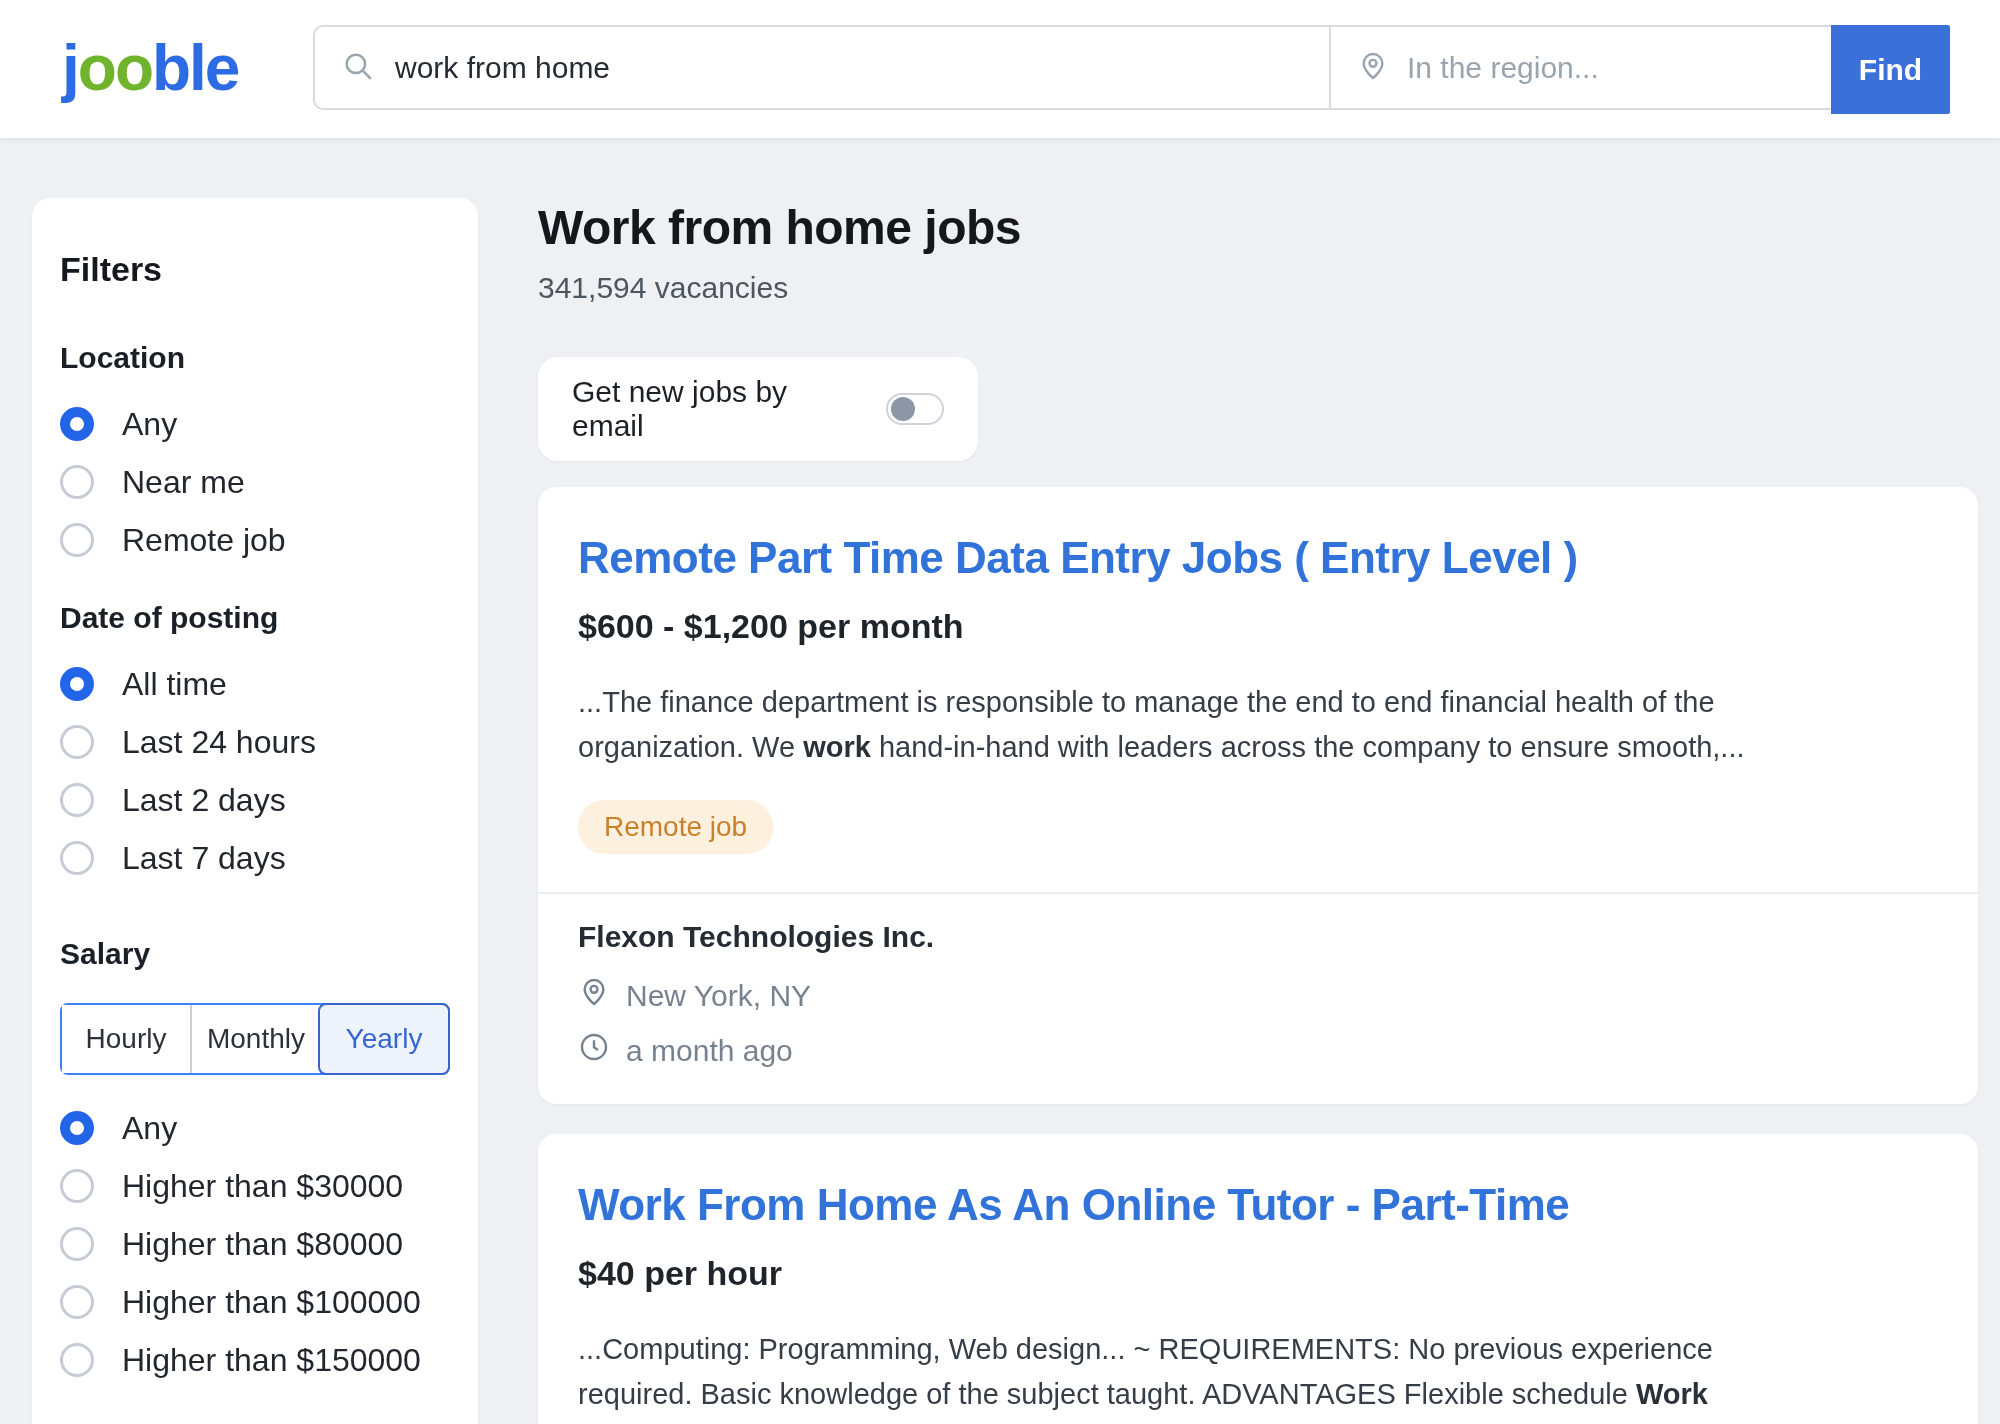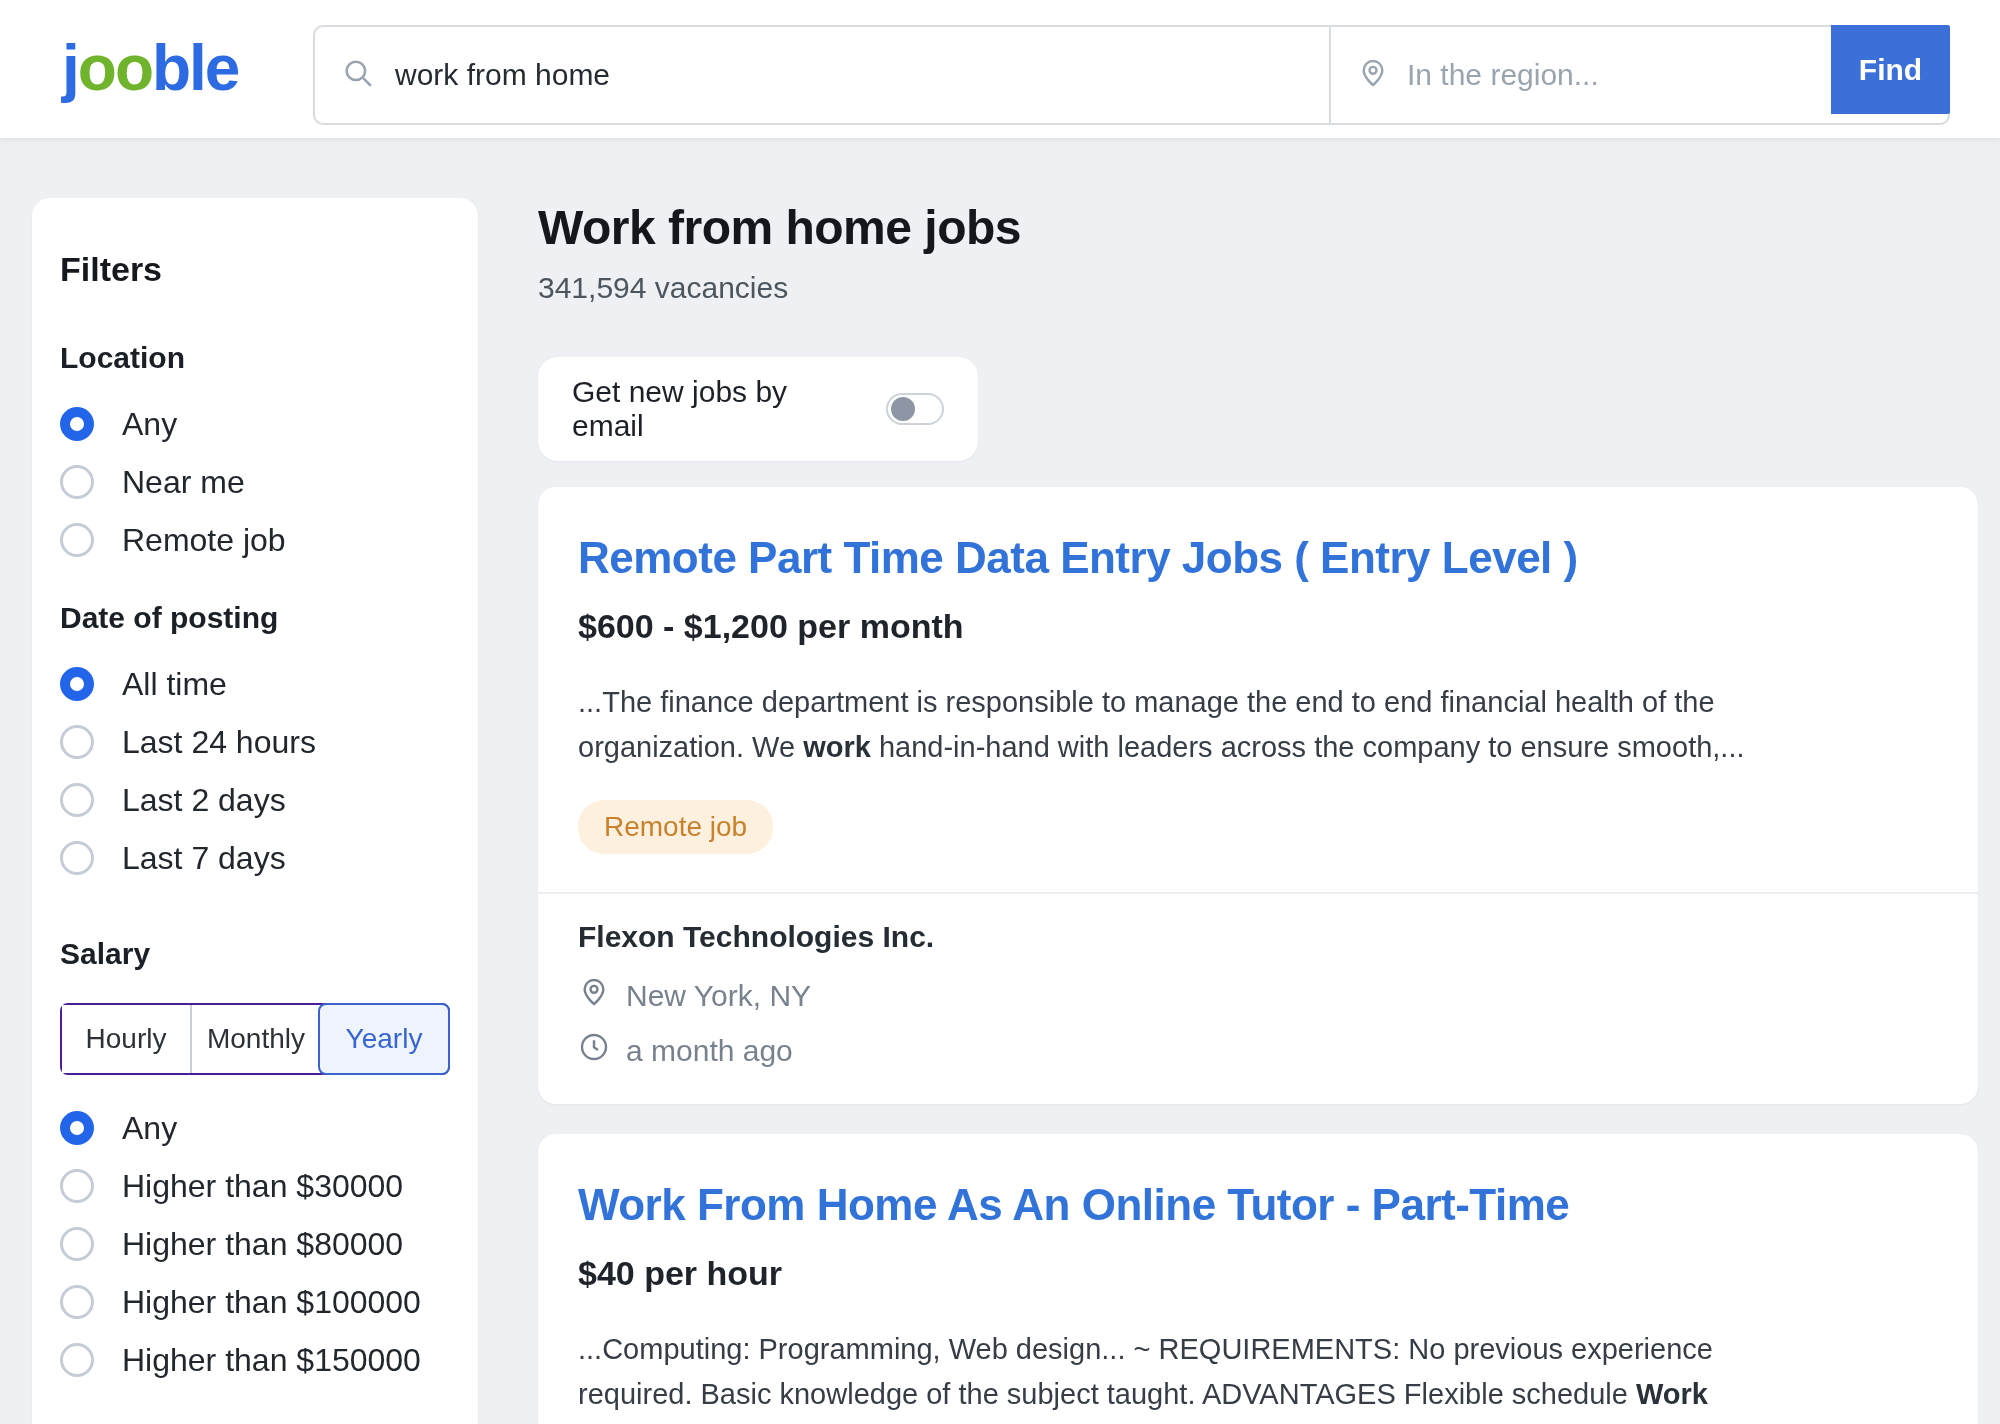--- a/index.html
+++ b/index.html
@@ -7,21 +7,21 @@
   body {
     font-family: "Liberation Sans", "DejaVu Sans", sans-serif;
     background:#eef0f3; color:#20262d; position:relative;
   }
   
   .header { position:absolute; left:0; top:0; width:2000px; height:138px;
     background:#fff; box-shadow:0 2px 5px rgba(16,24,40,.07); z-index:5; }
   .logo { position:absolute; left:62px; top:18px; font-size:64px; font-weight:800;
     letter-spacing:-2px; line-height:100px; cursor:pointer; }
   .logo .b { color:#2d6be2; } .logo .g { color:#70b32c; }
-  .searchbar { position:absolute; left:313px; top:25px; width:1637px; height:100px;
+  .searchbar { position:absolute; left:313px; top:25px; width:1637px; height:85px;
     display:flex; background:#fff; border:2px solid #d8dce1; border-radius:10px; }
   .search-field { flex:1; display:flex; align-items:center; gap:20px; padding-left:26px; }
   .search-field input, .region-field input {
     border:none; outline:none; font-size:30px; flex:1; min-width:0;
     font-family:inherit; color:#252b33; background:transparent; }
   .region-field input::placeholder { color:#9aa4af; }
   .region-field { width:504px; display:flex; align-items:center; gap:18px;
     padding-left:26px; border-left:2px solid #d8dce1; }
   .find-btn { width:119px; margin:-2px; height:89px; background:#3a70d8; color:#fff;
     font-size:30px; font-weight:600; border:none; border-radius:2px;
@@ -37,21 +37,21 @@
   .mt-loc { margin-top:52px; } .mt-date { margin-top:44px; } .mt-sal { margin-top:62px; }
   .radio-list { margin-top:32px; }
   .radio-row { display:flex; align-items:center; gap:28px; margin-bottom:24px;
     cursor:pointer; height:34px; }
   .radio { width:34px; height:34px; border-radius:50%; flex:none;
     border:3px solid #c5ccd5; background:#fff; position:relative; }
   .radio.checked { border:none; background:#2365e8; }
   .radio.checked::after { content:""; position:absolute; left:10px; top:10px;
     width:14px; height:14px; border-radius:50%; background:#fff; }
   .radio-row span.lbl { font-size:32px; color:#22272e; }
-  .seg { display:flex; margin-top:32px; border:2px solid #4c1d95; border-radius:8px;
+  .seg { display:flex; margin-top:32px; border:2px solid #3b82f6; border-radius:8px;
     height:72px; }
   .seg-item { flex:1; display:flex; align-items:center; justify-content:center;
     font-size:28px; color:#2c3238; cursor:pointer; background:#fff; }
   .seg-item.mid { border-left:2px solid #c9cfd7; }
   .seg-item.active { margin:-2px; border:2px solid #3a63cc; border-radius:8px;
     background:#eef3fc; color:#3566d1; }
   
   .main-col { position:absolute; left:538px; top:200px; width:1440px; }
   h1.page-title { font-size:48px; font-weight:700; color:#14181d; letter-spacing:-.5px; }
   .vacancies { margin-top:16px; font-size:30px; color:#4d555e; }

